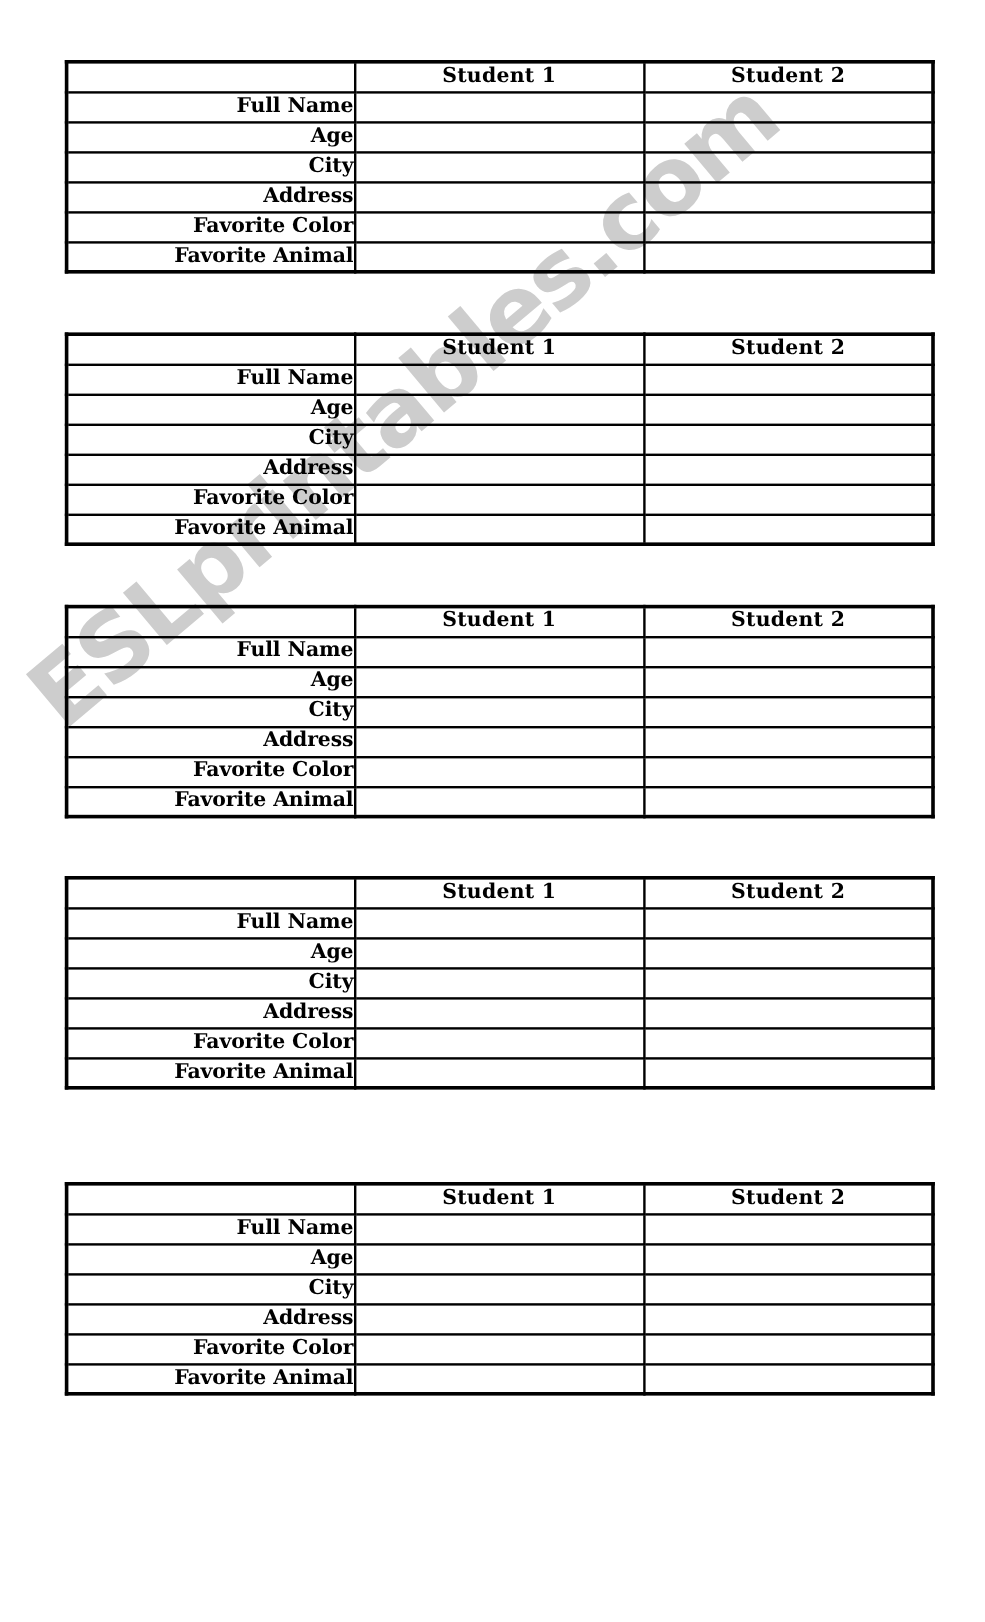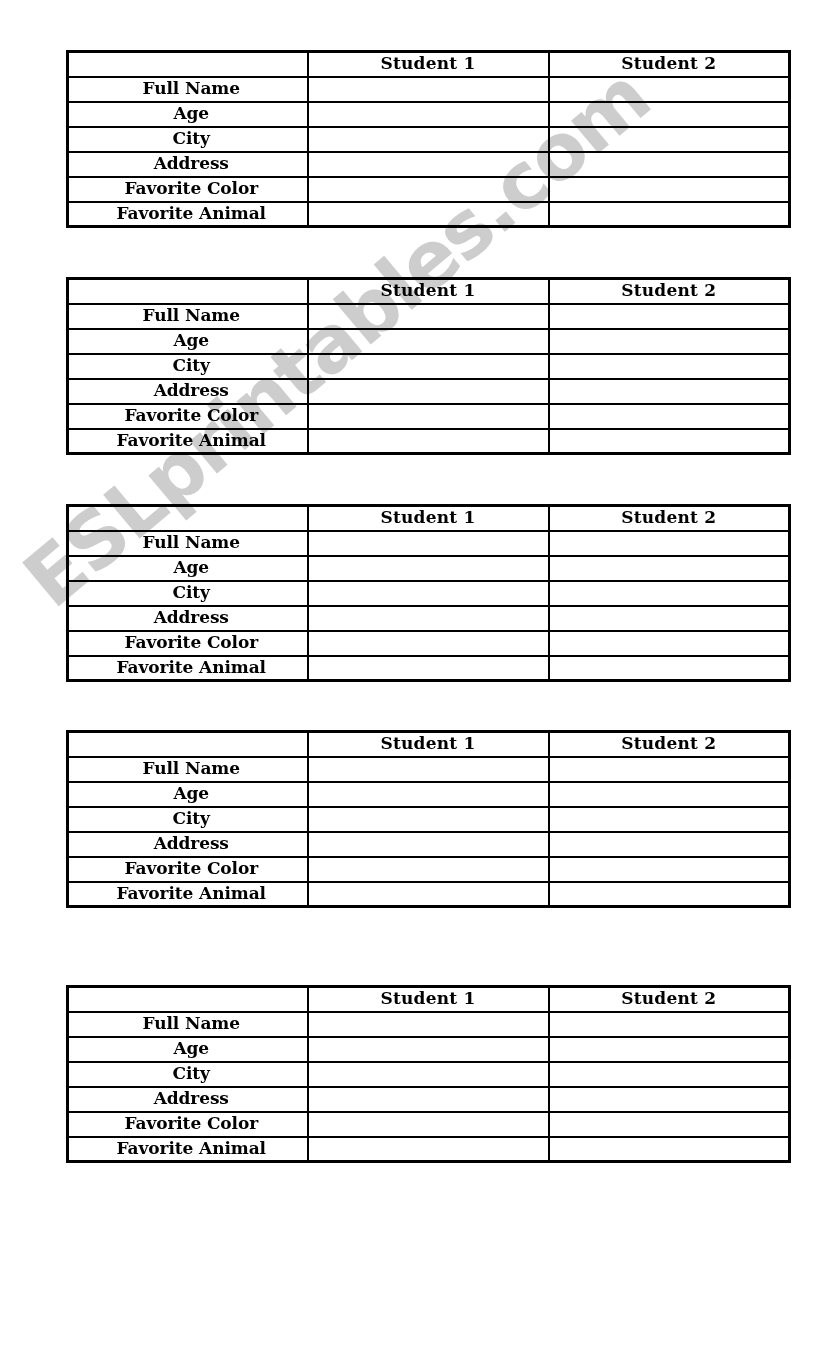--- a/index.html
+++ b/index.html
@@ -38,21 +38,21 @@
     font-weight: bold;
     font-size: 78px;
     letter-spacing: -2px;
     white-space: nowrap;
     opacity: 0.92;
   }
 
   
   #sheet {
     position: absolute;
-    left: 16px; top: 0;
+    left: 4px; top: 0;
     width: 762px;
     height: 1352px;
     z-index: 10;
   }
 
   .worksheet-table {
     position: absolute;
     left: 50px;
     width: 722px;
     border-collapse: collapse;
@@ -76,21 +76,21 @@
   }
   .col-label   { width: 240px; }
   .col-student { width: 241px; }
 
   .worksheet-table th {
     text-align: center;
     padding: 0;
     letter-spacing: 0.2px;
   }
   .worksheet-table td.cell-label {
-    text-align: center;
+    text-align: right;
     letter-spacing: -0.1px;
   }
 
   
   #table-1 { top: 50px; }
   #table-2 { top: 277px; }
   #table-3 { top: 504px; }
   #table-4 { top: 730px; }
   #table-5 { top: 985px; }
 </style>

